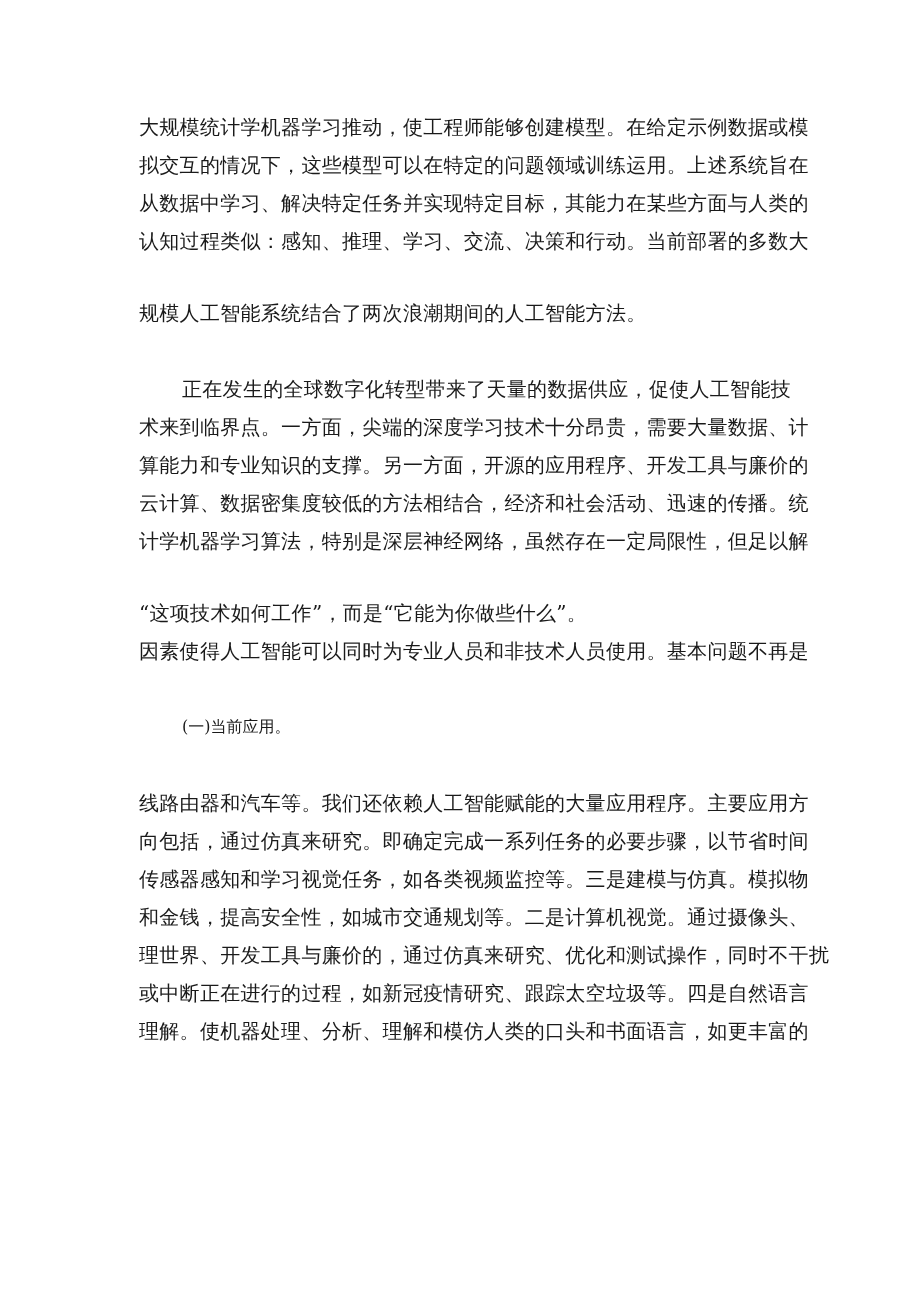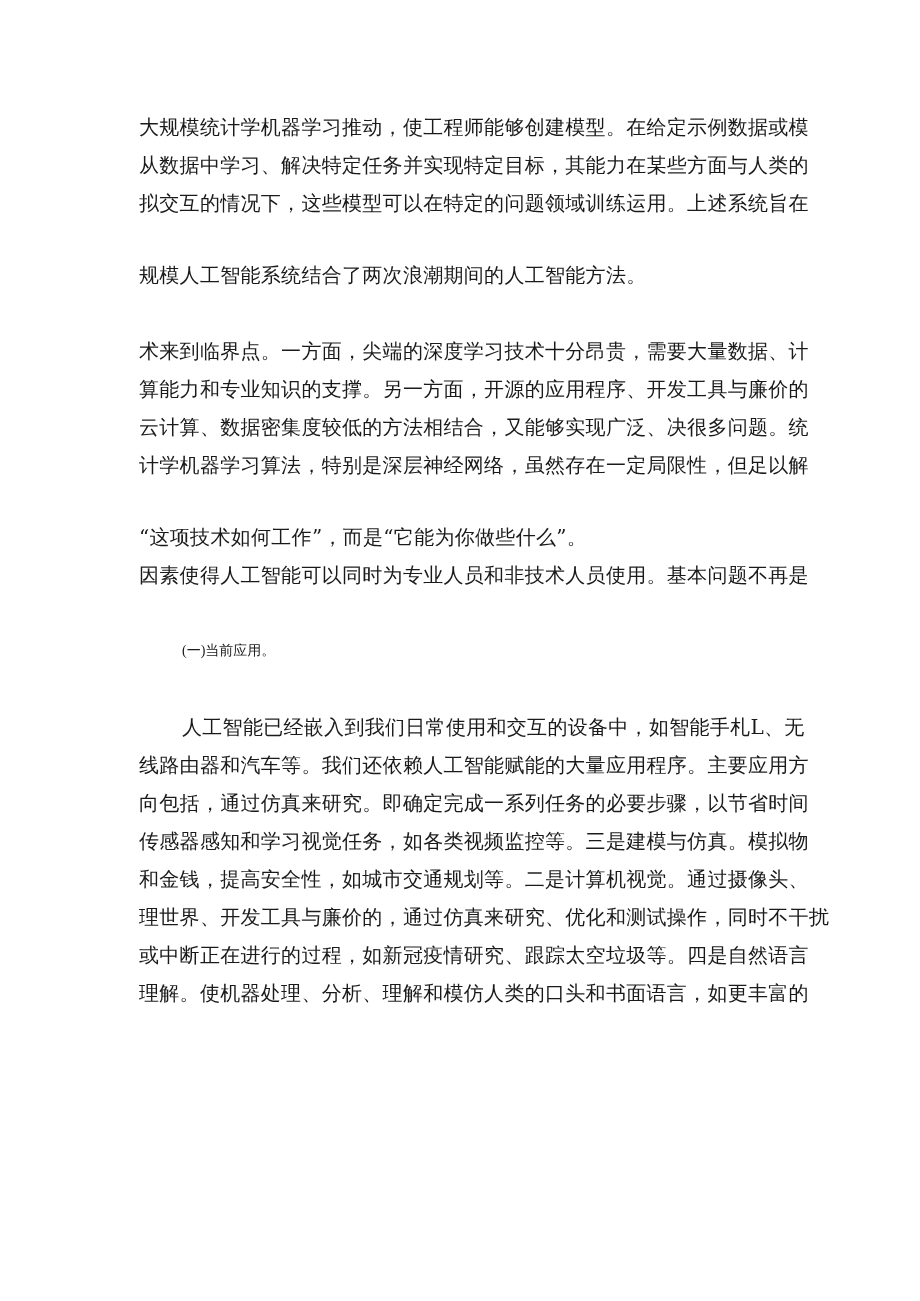--- a/index.html
+++ b/index.html
@@ -46,58 +46,58 @@
   .line.indent {
     padding-left: 43px;
   }
   .para-gap {
     height: 38px;
   }
   .heading {
     display: block;
     height: 38px;
     line-height: 38px;
-    font-size: 14px;
+    font-size: 16px;
     padding-left: 43px;
     white-space: nowrap;
-    font-family: Liberation Serif, serif;
   }
 </style>
 </head>
 <body>
 
 <div class="page">
   <div class="content">
 
     <div>
       <span class="line">大规模统计学机器学习推动，使工程师能够创建模型。在给定示例数据或模</span>
+      <span class="line">拟交互的情况下，这些模型可以在特定的问题领域训练运用。上述系统旨在</span>
       <span class="line">从数据中学习、解决特定任务并实现特定目标，其能力在某些方面与人类的</span>
-      <span class="line">拟交互的情况下，这些模型可以在特定的问题领域训练运用。上述系统旨在</span>
+      <span class="line">认知过程类似：感知、推理、学习、交流、决策和行动。当前部署的多数大</span>
       <span class="line last">规模人工智能系统结合了两次浪潮期间的人工智能方法。</span>
     </div>
 
     <div class="para-gap"></div>
 
     <div>
+      <span class="line indent">正在发生的全球数字化转型带来了天量的数据供应，促使人工智能技</span>
       <span class="line">术来到临界点。一方面，尖端的深度学习技术十分昂贵，需要大量数据、计</span>
       <span class="line">算能力和专业知识的支撑。另一方面，开源的应用程序、开发工具与廉价的</span>
-      <span class="line">云计算、数据密集度较低的方法相结合，又能够实现广泛、决很多问题。统</span>
+      <span class="line">云计算、数据密集度较低的方法相结合，经济和社会活动、迅速的传播。统</span>
       <span class="line">计学机器学习算法，特别是深层神经网络，虽然存在一定局限性，但足以解</span>
       <span class="line last">“这项技术如何工作”，而是“它能为你做些什么”。</span>
       <span class="line">因素使得人工智能可以同时为专业人员和非技术人员使用。基本问题不再是</span>
     </div>
 
     <div class="para-gap"></div>
 
     <span class="heading">(一)当前应用。</span>
 
     <div class="para-gap"></div>
 
     <div>
-      <span class="line indent">人工智能已经嵌入到我们日常使用和交互的设备中，如智能手札L、无</span>
       <span class="line">线路由器和汽车等。我们还依赖人工智能赋能的大量应用程序。主要应用方</span>
       <span class="line">向包括，通过仿真来研究。即确定完成一系列任务的必要步骤，以节省时间</span>
       <span class="line">传感器感知和学习视觉任务，如各类视频监控等。三是建模与仿真。模拟物</span>
       <span class="line">和金钱，提高安全性，如城市交通规划等。二是计算机视觉。通过摄像头、</span>
       <span class="line">理世界、开发工具与廉价的，通过仿真来研究、优化和测试操作，同时不干扰</span>
       <span class="line">或中断正在进行的过程，如新冠疫情研究、跟踪太空垃圾等。四是自然语言</span>
       <span class="line">理解。使机器处理、分析、理解和模仿人类的口头和书面语言，如更丰富的</span>
     </div>
 
   </div>

